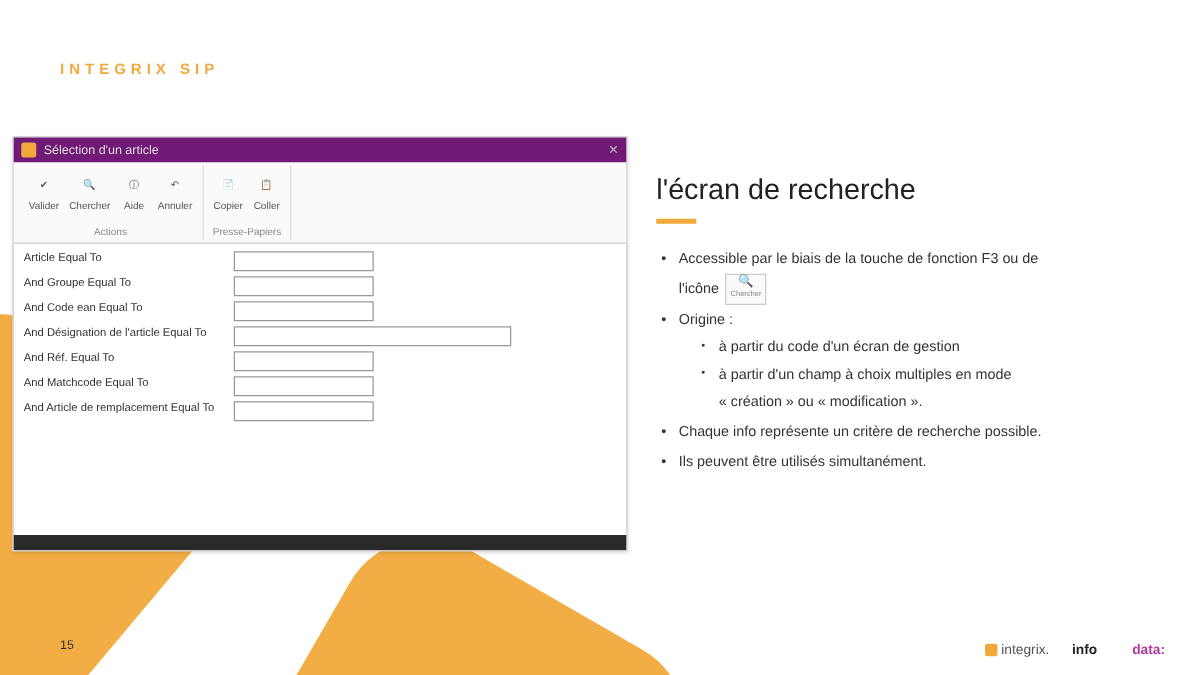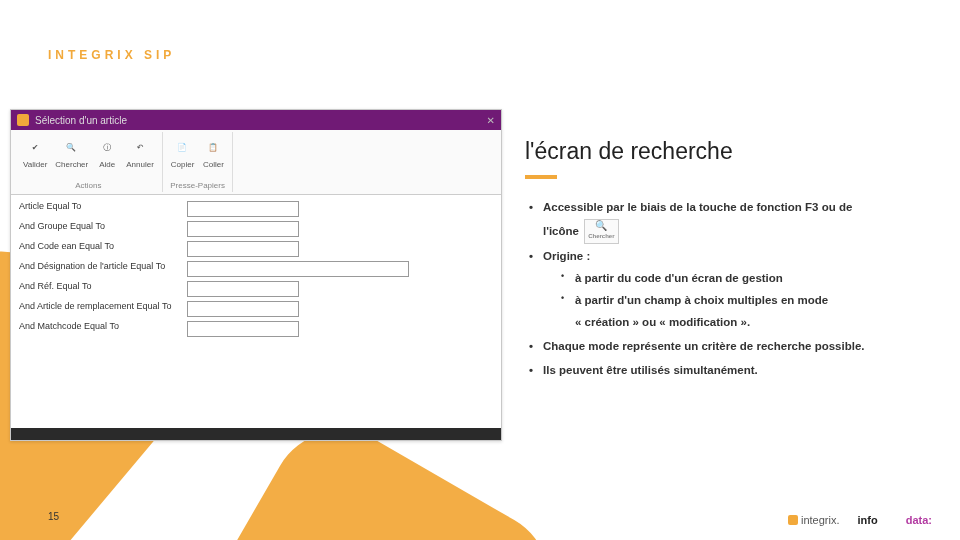--- a/index.html
+++ b/index.html
@@ -177,21 +177,20 @@
   }
   ul.lvl1 {
     list-style: none;
     padding-left: 0;
     margin: 0;
   }
   ul.lvl1 > li {
     position: relative;
     padding-left: 18px;
     margin-bottom: 2px;
-    font-weight: bold;
   }
   ul.lvl1 > li::before {
     content: "•";
     position: absolute;
     left: 4px;
     top: 0;
     color: #333;
   }
   ul.lvl2 {
     list-style: none;
@@ -314,25 +313,25 @@
         </div>
       <div class="form-row">
           <div class="form-label">And Désignation de l'article Equal To</div>
           <div class="form-input wide"></div>
         </div>
       <div class="form-row">
           <div class="form-label">And Réf. Equal To</div>
           <div class="form-input"></div>
         </div>
       <div class="form-row">
+          <div class="form-label">And Matchcode Equal To</div>
+          <div class="form-input"></div>
+        </div>
+      <div class="form-row">
           <div class="form-label">And Article de remplacement Equal To</div>
-          <div class="form-input"></div>
-        </div>
-      <div class="form-row">
-          <div class="form-label">And Matchcode Equal To</div>
           <div class="form-input"></div>
         </div>
     </div>
     <div class="shot-footer"></div>
   </div>
 
   <div class="content">
     <h1 class="title">
       <br>
       <span>l'écran de recherche</span>
@@ -351,21 +350,21 @@
         <li>
           <span>Origine :</span>
           <ul class="lvl2">
             <li>à partir du code d'un écran de gestion</li>
             <li>
               <span>à partir d'un champ à choix multiples en mode</span><br>
               <span>« création » ou « modification ».</span>
             </li>
           </ul>
         </li>
-        <li>Chaque mode représente un critère de recherche possible.</li>
+        <li>Chaque info représente un critère de recherche possible.</li>
         <li>Ils peuvent être utilisés simultanément.</li>
       </ul>
     </div>
   </div>
 
   <div class="page-num">15</div>
 
   <div class="footer-logos">
     <span class="logo-integrix">
       <span class="sq"></span>

